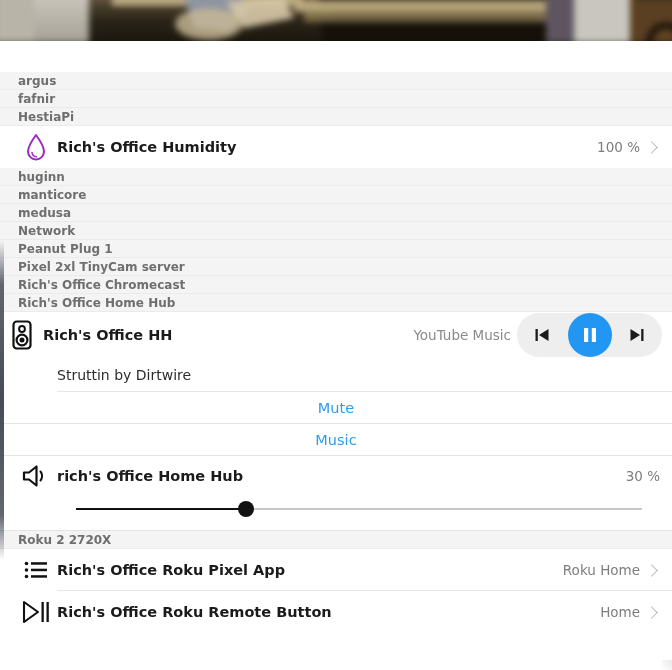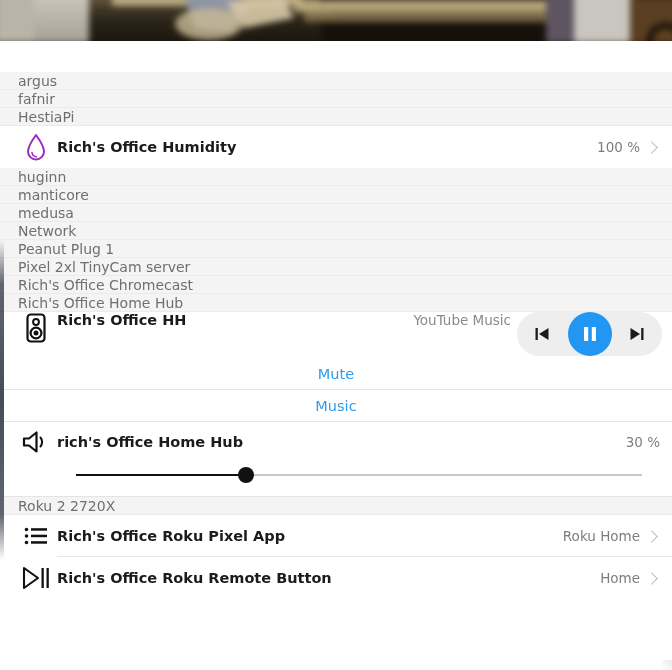--- a/index.html
+++ b/index.html
@@ -33,25 +33,26 @@
   .gap { width: 672px; height: 31px; background: #ffffff; }
 
   
   .list { width: 672px; background: #ffffff; }
 
   .group-header {
     height: 18px;
     line-height: 18px;
     background: #f4f4f4;
     color: #6f6f6f;
-    font-size: 14px;
+    font-size: 12px;
     padding-left: 18px;
     border-bottom: 1px solid #ebebeb;
     white-space: nowrap;
     overflow: hidden;
+    font-weight: bold;
   }
 
   .item-row {
     position: relative;
     display: flex;
     align-items: center;
     height: 42px;
     background: #ffffff;
     padding-left: 14px;
     padding-right: 12px;
@@ -95,23 +96,22 @@
     transform: rotate(45deg);
     margin-right: 4px;
   }
 
   
   .media-block { position: relative; background: #ffffff; }
 
   .media-top {
     position: relative;
     display: flex;
-    align-items: flex-start;
+    align-items: center;
     height: 46px;
-    padding-left: 14px;
     padding-right: 10px;
   }
   .media-title {
     flex: 1;
     font-size: 14.5px;
     font-weight: bold;
     color: #1b1b1b;
   }
   .media-source {
     font-size: 13.5px;
@@ -358,20 +358,21 @@
           </div>
           <div class="tbtn">
             <svg width="20" height="20" viewBox="0 0 20 20">
               <path d="M3.5 4 L3.5 16 L13 10 Z" fill="#1b1b1b"></path>
               <rect x="14.2" y="4" width="2.3" height="12" fill="#1b1b1b"></rect>
             </svg>
           </div>
         </div>
       </div>
 
+      <div class="media-sub">Struttin by Dirtwire</div>
 
       <div class="action-row">Mute</div>
       <div class="action-row">Music</div>
     </div>
 
     <div class="vol-block">
       <div class="vol-top">
         <div class="item-icon">
           <svg width="30" height="28" viewBox="0 0 30 28">
             <path d="M3 10.5 L8 10.5 L15.5 4.5 L15.5 23.5 L8 17.5 L3 17.5 Z" fill="none" stroke="#111111" stroke-width="2.2" stroke-linejoin="round"></path>

